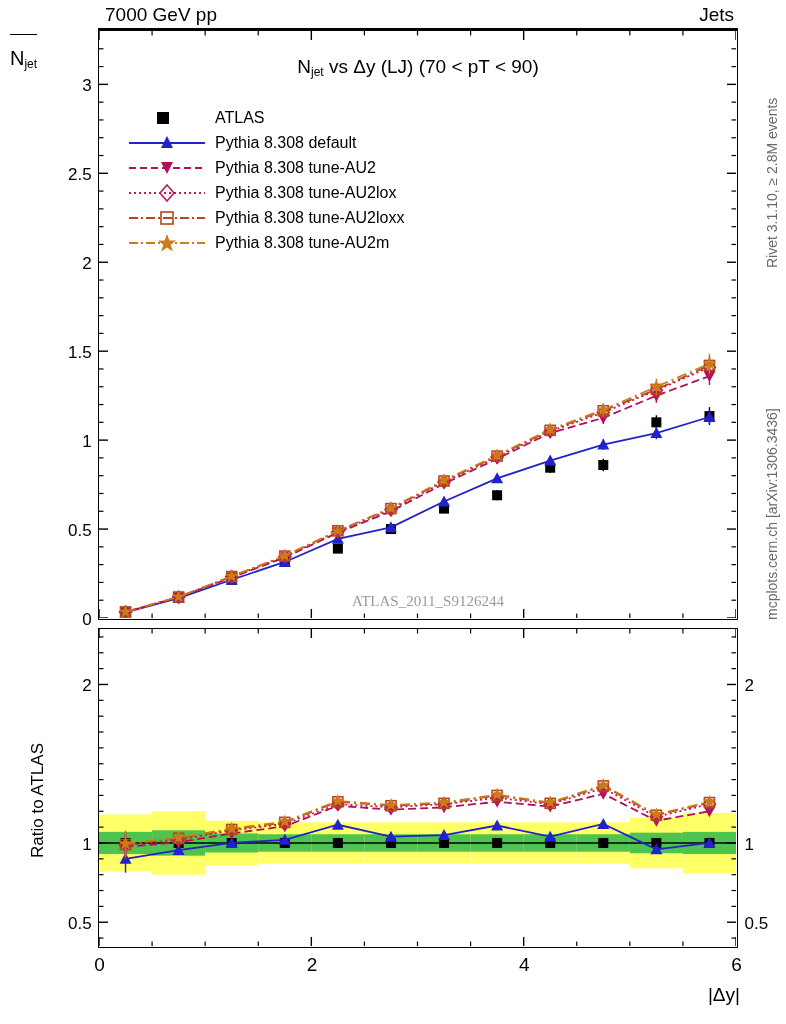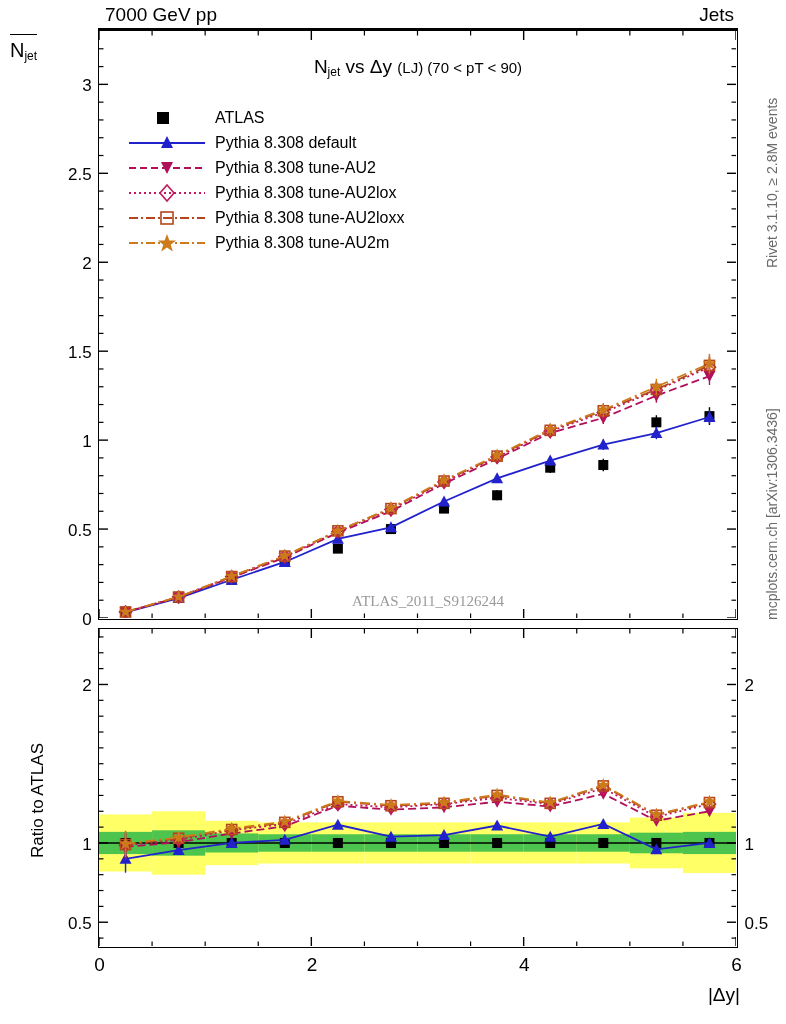--- a/index.html
+++ b/index.html
@@ -10,25 +10,25 @@
   .hdr .beam{position:absolute;left:105px;top:0;font-size:19px;}
   .hdr .jets{position:absolute;right:52px;top:0;font-size:19px;margin-left:45px;}
 
   
   .main-frame{position:absolute;left:98px;top:30px;width:640px;height:590px;
               border:1.6px solid #000;box-sizing:border-box;}
   .ratio-frame{position:absolute;left:98px;top:628px;width:640px;height:320px;
               border:1.6px solid #000;box-sizing:border-box;}
 
   .ylabel-main{position:absolute;left:10px;top:34px;font-size:20px;}
-  .ylabel-main .ovr{border-top:1.5px solid #000;padding-top:4px;display:inline-block;}
+  .ylabel-main .ovr{border-top:1.5px solid #000;padding-top:12px;display:inline-block;}
   .sub{font-size:12px;vertical-align:-3px;}
 
   .title{position:absolute;left:0;width:640px;text-align:center;top:56px;font-size:19px;}
-  .title .small{font-size:15px;}
+  .title .small{font-size:19px;}
 
   .watermark{position:absolute;font-size:15px;color:#9a9a9a;}
 
   .rightside{position:absolute;font-size:14px;color:#6a6a6a;
              transform-origin:0 0;transform:rotate(-90deg);white-space:nowrap;}
 
   .ylabel-ratio{position:absolute;font-size:17px;transform-origin:0 0;
                 transform:rotate(-90deg);white-space:nowrap;}
 
   

